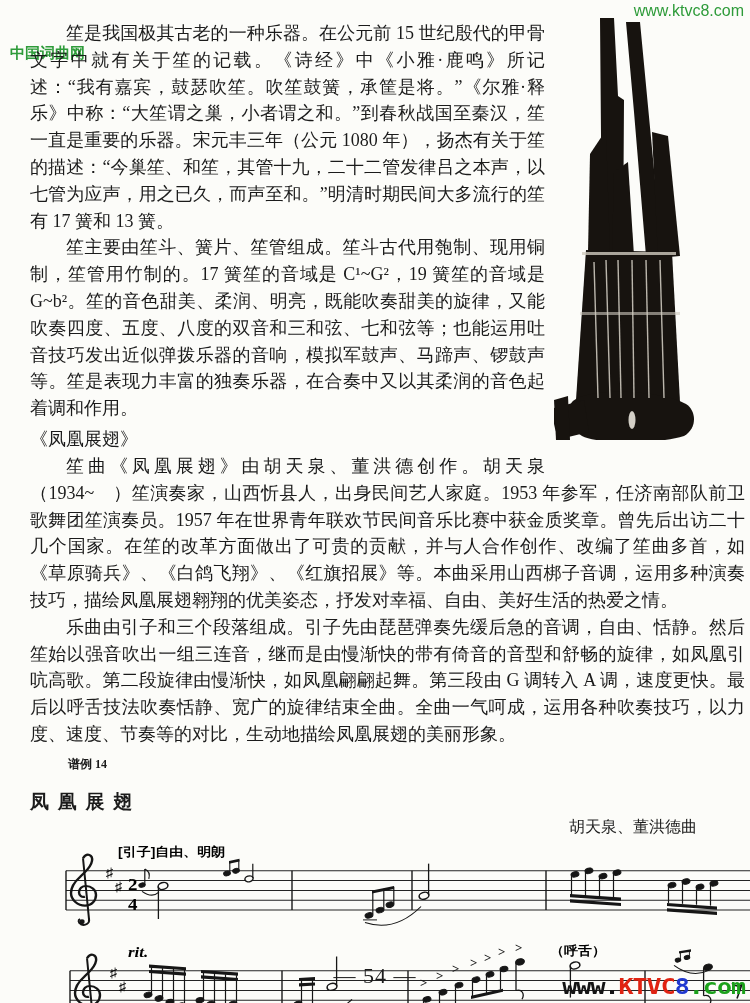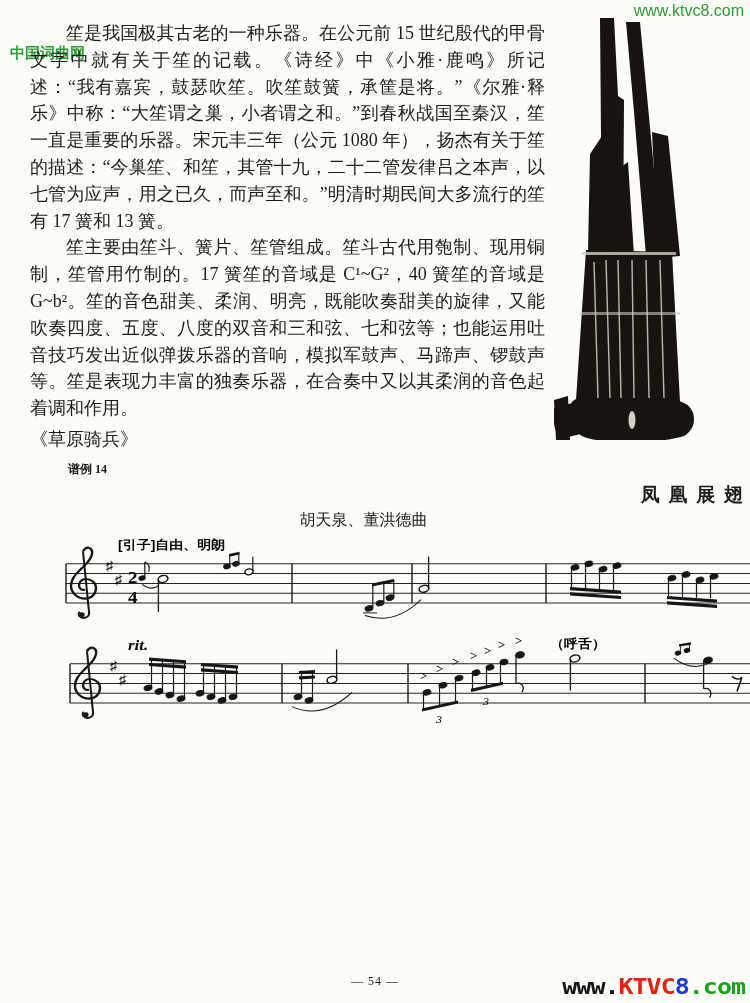--- a/index.html
+++ b/index.html
@@ -11,25 +11,25 @@
   .watermark{position:absolute;color:#2e9b3a;font-family:"Liberation Sans","DejaVu Sans",sans-serif;}
   .wm-left{left:10px;top:4px;font-size:15px;font-weight:bold;margin-top:40px;}
   .wm-right{right:6px;top:2px;font-size:16px;}
   .content{position:relative;padding:20px 5px 0 30px;}
   .photo-spacer{float:right;width:200px;height:442px;}
   .photo-box{position:absolute;right:2px;top:12px;width:194px;height:428px;}
   h1.doc-title{font-size:18px;font-weight:bold;margin:0 0 8px 36px;letter-spacing:2px;}
   p.body-par{font-size:18px;line-height:26.8px;text-align:justify;text-indent:2em;margin:0;}
   .section-heading{font-size:18px;line-height:27px;margin:4px 0 0 0;font-weight:normal;}
   .score-label{font-size:12px;font-weight:bold;margin:8px 0 0 38px;}
-  .score-title{text-align:right;font-size:19px;font-weight:bold;margin:4px 0 0 0;letter-spacing:2px;}
-  .score-credit{text-align:center;font-size:16px;margin:2px 48px 0 0;}
+  .score-title{text-align:left;font-size:19px;font-weight:bold;margin:16px 0 0 0;letter-spacing:2px;}
+  .score-credit{text-align:right;font-size:16px;margin:2px 48px 0 0;}
   .system{display:block;margin:0;}
   .sys1{margin-top:6px;}
-  .footer-pageno{position:absolute;left:0;width:750px;bottom:14px;text-align:center;font-size:12px;letter-spacing:1px;}
+  .footer-pageno{position:absolute;left:0;width:750px;bottom:14px;text-align:center;font-size:22px;letter-spacing:1px;}
   .footer-logo{position:absolute;right:5px;bottom:4px;font-family:"DejaVu Sans Mono","Liberation Mono",monospace;
     font-weight:bold;font-size:25px;letter-spacing:-1px;transform:scaleY(0.82);transform-origin:bottom;}
   .lg-www{color:#141414;} .lg-ktvc{color:#e02312;} .lg-8{color:#2038d0;} .lg-com{color:#1ba11b;}
   svg text.cjk{font-family:"Liberation Sans","DejaVu Sans",sans-serif;}
   svg text.mus{font-family:"Liberation Serif","DejaVu Serif",serif;}
 </style>
 </head>
 <body>
 
 <div class="watermark wm-left">中国词曲网</div>
@@ -66,23 +66,25 @@
     <rect x="26" y="300" width="100" height="3" fill="#cfcabe" opacity="0.6"></rect>
     <ellipse cx="78" cy="408" rx="3.5" ry="9" fill="#e8e4da" opacity="0.9"></ellipse>
   </svg>
 </div>
 
 <div class="content">
   <div class="photo-spacer"></div>
 
 
   <p class="body-par">笙是我国极其古老的一种乐器。在公元前 15 世纪殷代的甲骨文字中就有关于笙的记载。《诗经》中《小雅·鹿鸣》所记述：“我有嘉宾，鼓瑟吹笙。吹笙鼓簧，承筐是将。”《尔雅·释乐》中称：“大笙谓之巢，小者谓之和。”到春秋战国至秦汉，笙一直是重要的乐器。宋元丰三年（公元 1080 年），扬杰有关于笙的描述：“今巢笙、和笙，其管十九，二十二管发律吕之本声，以七管为应声，用之已久，而声至和。”明清时期民间大多流行的笙有 17 簧和 13 簧。</p>
-  <p class="body-par">笙主要由笙斗、簧片、笙管组成。笙斗古代用匏制、现用铜制，笙管用竹制的。17 簧笙的音域是 C¹~G²，40 簧笙的音域是 G~b²。笙的音色甜美、柔润、明亮，既能吹奏甜美的旋律，又能吹奏四度、五度、八度的双音和三和弦、七和弦等；也能运用吐音技巧发出近似弹拨乐器的音响，模拟军鼓声、马蹄声、锣鼓声等。笙是表现力丰富的独奏乐器，在合奏中又以其柔润的音色起着调和作用。</p>
-
-  <p class="section-heading">《草原骑兵》</p>
+  <p class="body-par">笙主要由笙斗、簧片、笙管组成。笙斗古代用匏制、现用铜制，笙管用竹制的。17 簧笙的音域是 C¹~G²，19 簧笙的音域是 G~b²。笙的音色甜美、柔润、明亮，既能吹奏甜美的旋律，又能吹奏四度、五度、八度的双音和三和弦、七和弦等；也能运用吐音技巧发出近似弹拨乐器的音响，模拟军鼓声、马蹄声、锣鼓声等。笙是表现力丰富的独奏乐器，在合奏中又以其柔润的音色起着调和作用。</p>
+
+  <p class="section-heading">《凤凰展翅》</p>
+  <p class="body-par">笙曲《凤凰展翅》由胡天泉、董洪德创作。胡天泉（1934~　）笙演奏家，山西忻县人，出身民间艺人家庭。1953 年参军，任济南部队前卫歌舞团笙演奏员。1957 年在世界青年联欢节民间音乐比赛中获金质奖章。曾先后出访二十几个国家。在笙的改革方面做出了可贵的贡献，并与人合作创作、改编了笙曲多首，如《草原骑兵》、《白鸽飞翔》、《红旗招展》等。本曲采用山西梆子音调，运用多种演奏技巧，描绘凤凰展翅翱翔的优美姿态，抒发对幸福、自由、美好生活的热爱之情。</p>
+  <p class="body-par">乐曲由引子和三个段落组成。引子先由琵琶弹奏先缓后急的音调，自由、恬静。然后笙始以强音吹出一组三连音，继而是由慢渐快的带有倚音的音型和舒畅的旋律，如凤凰引吭高歌。第二段旋律由慢渐快，如凤凰翩翩起舞。第三段由 G 调转入 A 调，速度更快。最后以呼舌技法吹奏恬静、宽广的旋律结束全曲。全曲一气呵成，运用各种吹奏技巧，以力度、速度、节奏等的对比，生动地描绘凤凰展翅的美丽形象。</p>
 
   <div class="score-label">谱例 14</div>
   <div class="score-title">凤 凰 展 翅</div>
   <div class="score-credit">胡天泉、董洪德曲</div>
 
   <svg class="system sys1" width="750" height="100" viewBox="0 0 750 112" preserveAspectRatio="none">
     <g stroke="#242424" stroke-width="1.1">
       <line x1="36" y1="30" x2="746" y2="30"></line>
         <line x1="36" y1="41" x2="746" y2="41"></line>
       <line x1="36" y1="52" x2="746" y2="52"></line>

